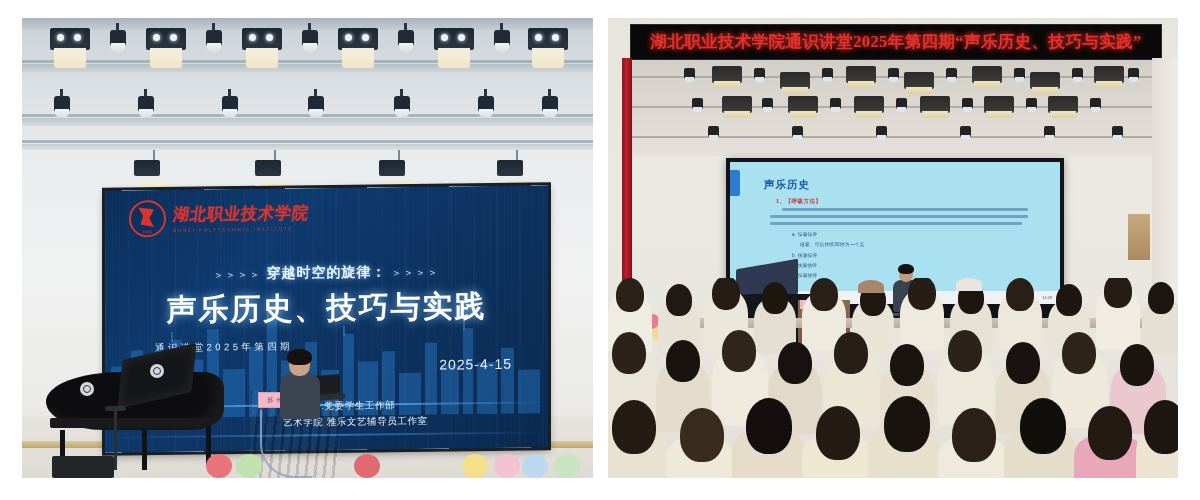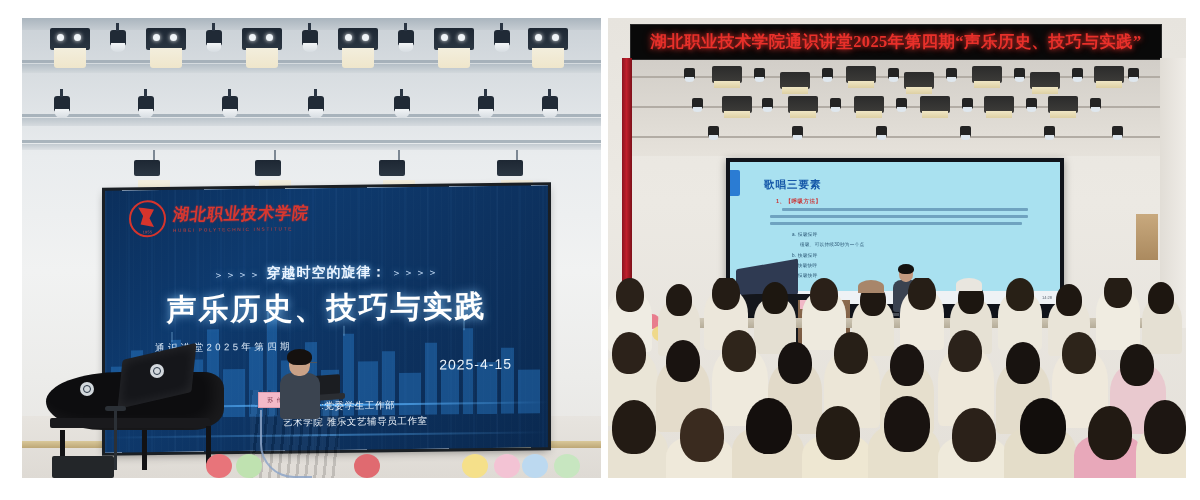--- a/index.html
+++ b/index.html
@@ -1,20 +1,20 @@
 <!DOCTYPE html>
 <html><head>
 <meta charset="utf-8">
 <style>
   html,body{margin:0;padding:0;background:#ffffff;}
   body{width:1200px;height:500px;overflow:hidden;font-family:"Liberation Sans",sans-serif;}
   .stage{position:relative;width:1200px;height:500px;background:#fff;}
 
   
-  .photo{position:absolute;overflow:hidden;background:#cfd3d6;padding-left:8px;}
+  .photo{position:absolute;overflow:hidden;background:#cfd3d6;}
 
   
   #photo-left{left:22px;top:18px;width:571px;height:460px;}
   .hall-wall{position:absolute;inset:0;
      background:linear-gradient(180deg,#c9d0d6 0%,#d8dde1 12%,#e9ecee 30%,#f1f2f2 55%,#ececea 78%,#e6e4e0 100%);}
   
   .ceil-band{position:absolute;left:0;width:100%;background:linear-gradient(180deg,#b9c3cc,#cfd6dc);}
   .ceil-b1{top:0;height:12px;background:linear-gradient(180deg,#aab5be,#c5ccd2);}
   .ceil-b2{top:46px;height:9px;background:linear-gradient(180deg,#b4bec6,#d2d8dc);}
   .ceil-b3{top:100px;height:8px;background:linear-gradient(180deg,#bcc5cc,#d6dbdf);}
@@ -385,21 +385,21 @@
       <div class="rig-par" style="left:480px;top:66px"></div>
     </div>
 
     <div class="red-pillar"></div>
     <div class="wall-right"></div>
     <div class="wood-panel"></div>
 
     <div class="smartboard">
       <div class="sb-screen">
         <div class="sb-tab"></div>
-        <div class="sb-title">歌唱三要素</div>
+        <div class="sb-title">声乐历史</div>
         <div class="sb-sec">1、【呼吸方法】</div>
         <div class="sb-line" style="left:52px;top:46px;width:246px"></div>
         <div class="sb-line" style="left:40px;top:53px;width:258px"></div>
         <div class="sb-line" style="left:40px;top:60px;width:252px"></div>
         <div class="sb-item" style="left:62px;top:70px">a. 慢吸慢呼</div>
         <div class="sb-item" style="left:70px;top:80px">缓吸、可以持续30秒为一个点</div>
         <div class="sb-item" style="left:62px;top:91px">b. 快吸慢呼</div>
         <div class="sb-item" style="left:62px;top:101px">c. 快吸快呼</div>
         <div class="sb-item" style="left:62px;top:111px">d. 慢吸快呼</div>
       </div>

